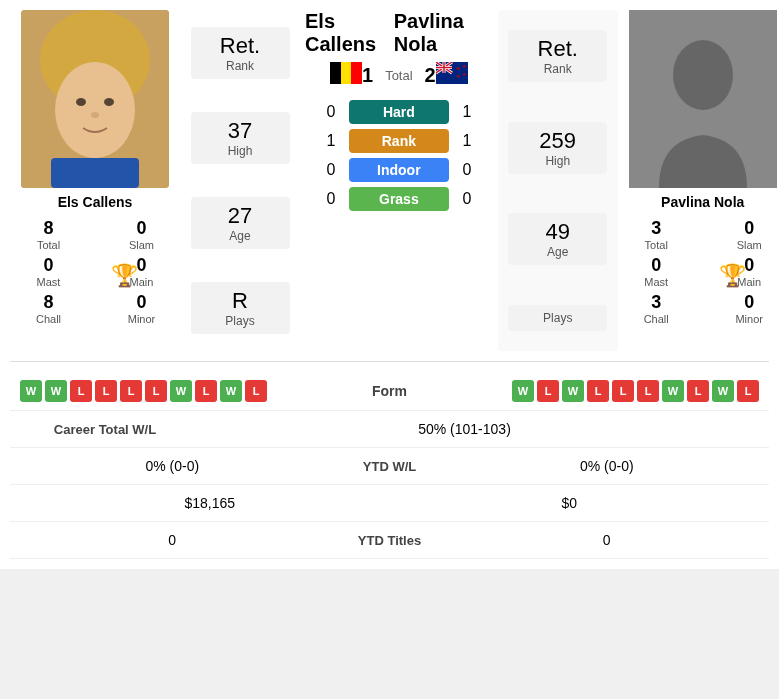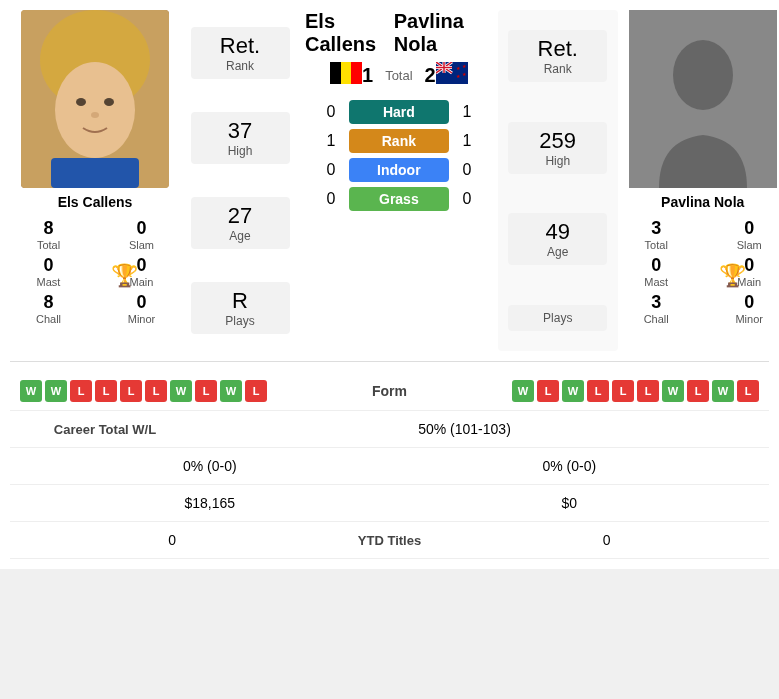--- a/index.html
+++ b/index.html
@@ -311,20 +311,21 @@
         </div>
     </div>
 
     <div id="bottom-stats-container">
         <div class="stats-row">
     <span class="stats-label-center"><strong>Career Total W/L</strong></span>
     <span class="stats-value-right">50% (101-103)</span>
   </div>
         <div class="stats-row">
     <span class="stats-value-left">0% (0-0)</span>
+    <span class="stats-label-center"><strong>YTD W/L</strong></span>
     <span class="stats-value-right">0% (0-0)</span>
   </div>
         <div class="stats-row">
     <span class="stats-value-left">$18,165</span>
     <span class="stats-value-right">$0</span>
   </div>
         <div class="stats-row">
     <span class="stats-value-left">0</span>
     <span class="stats-label-center"><strong>YTD Titles</strong></span>
     <span class="stats-value-right">0</span>

